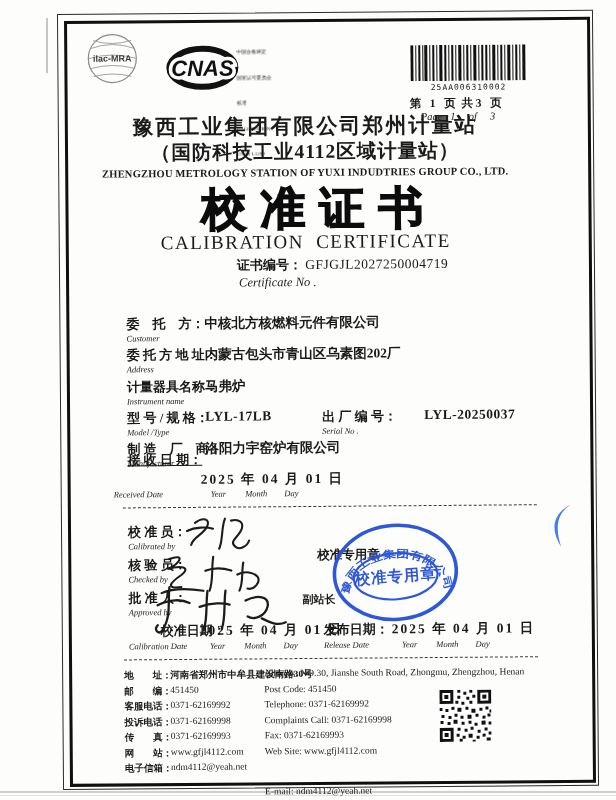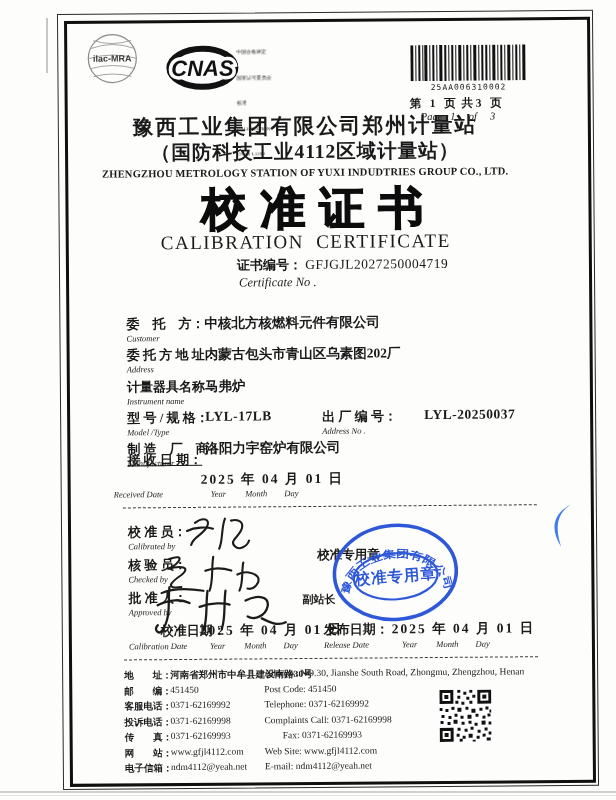--- a/index.html
+++ b/index.html
@@ -124,21 +124,21 @@
 
     <div class="abs cnlabel" style="left:127px;top:377px;">计量器具名称：</div>
     <div class="abs cnvalue" style="left:205px;top:377px;">马弗炉</div>
     <div class="abs enlabel" style="left:127px;top:395px;">Instrument name</div>
 
     <div class="abs cnlabel" style="left:127px;top:408px;">型 号 / 规 格：</div>
     <div class="abs cnvalue" style="left:205px;top:408px;letter-spacing:.5px;">LYL-17LB</div>
     <div class="abs enlabel" style="left:127px;top:426px;">Model /Type</div>
     <div class="abs cnlabel" style="left:322px;top:408px;">出 厂 编 号：</div>
     <div class="abs cnvalue" style="left:424px;top:408px;letter-spacing:.5px;">LYL-20250037</div>
-    <div class="abs enlabel" style="left:322px;top:426px;">Address No .</div>
+    <div class="abs enlabel" style="left:322px;top:426px;">Serial No .</div>
 
     <div class="abs cnlabel" style="left:127px;top:439px;">制 造　厂　商：</div>
     <div class="abs cnvalue" style="left:205px;top:439px;">洛阳力宇窑炉有限公司</div>
     <div class="abs enlabel" style="left:127px;top:457px;">Manufacturer</div>
 
     <div class="abs cnlabel" style="left:127px;top:450px;text-decoration:underline;">接 收 日 期：</div>
     <div class="abs cnvalue" style="left:200px;top:470px;letter-spacing:2px;">2025 年 04 月 01 日</div>
     <div class="abs enlabel" style="left:113px;top:488px;">Received Date</div>
     <div class="abs enlabel" style="left:210px;top:488px;">Year         Month        Day</div>
 
@@ -223,29 +223,29 @@
     <div class="abs foot-cn" style="left:122px;top:699px;">客服电话：</div>
     <div class="abs foot-en" style="left:168px;top:699px;">0371-62169992</div>
     <div class="abs foot-en" style="left:262px;top:699px;">Telephone: 0371-62169992</div>
 
     <div class="abs foot-cn" style="left:122px;top:715px;">投诉电话：</div>
     <div class="abs foot-en" style="left:168px;top:715px;">0371-62169998</div>
     <div class="abs foot-en" style="left:262px;top:715px;">Complaints Call: 0371-62169998</div>
 
     <div class="abs foot-cn" style="left:122px;top:730px;">传　　真：</div>
     <div class="abs foot-en" style="left:168px;top:730px;">0371-62169993</div>
-    <div class="abs foot-en" style="left:280px;top:730px;">Fax: 0371-62169993</div>
+    <div class="abs foot-en" style="left:262px;top:730px;">Fax: 0371-62169993</div>
 
     <div class="abs foot-cn" style="left:122px;top:746px;">网　　站：</div>
     <div class="abs foot-en" style="left:168px;top:746px;">www.gfjl4112.com</div>
     <div class="abs foot-en" style="left:262px;top:746px;">Web Site: www.gfjl4112.com</div>
 
     <div class="abs foot-cn" style="left:122px;top:761px;">电子信箱：</div>
     <div class="abs foot-en" style="left:168px;top:761px;">ndm4112@yeah.net</div>
-    <div class="abs foot-en" style="left:262px;top:761px;">E-mail: ndm4112@yeah.net</div>
+    <div class="abs foot-en" style="left:262px;top:786px;">E-mail: ndm4112@yeah.net</div>
 
     <svg class="abs" style="left:437px;top:691px;" width="52" height="52" viewBox="0 0 52 52">
       <rect x="0" y="0" width="52" height="52" fill="#fff"></rect>
       <g fill="#111">
         <rect x="0" y="0" width="14" height="14"></rect>
           <rect x="38" y="0" width="14" height="14"></rect>
           <rect x="0" y="38" width="14" height="14"></rect>
         <rect x="3" y="3" width="8" height="8" fill="#fff"></rect>
           <rect x="41" y="3" width="8" height="8" fill="#fff"></rect>
           <rect x="3" y="41" width="8" height="8" fill="#fff"></rect>

